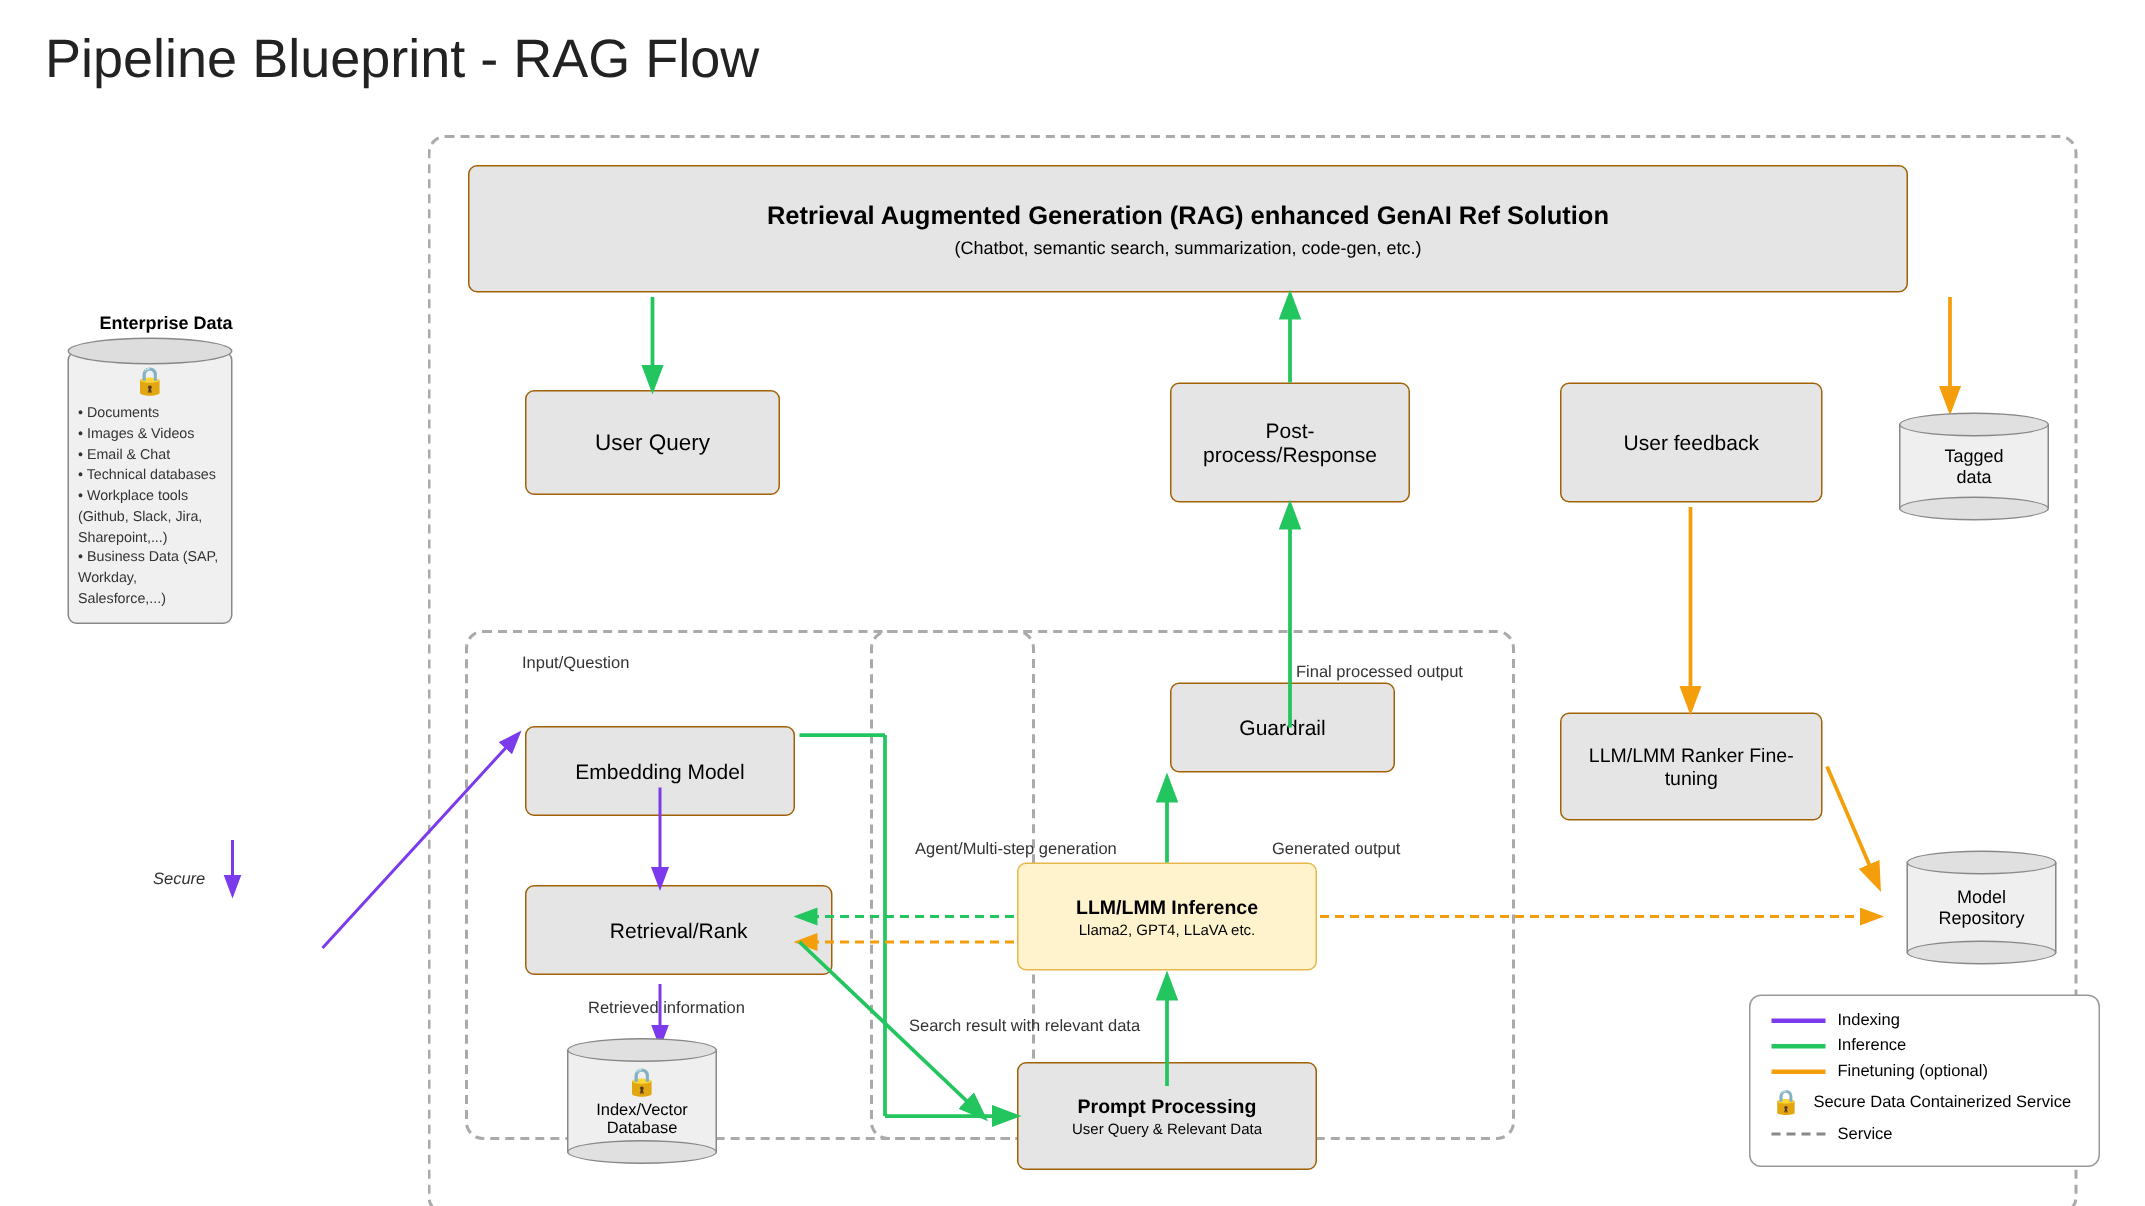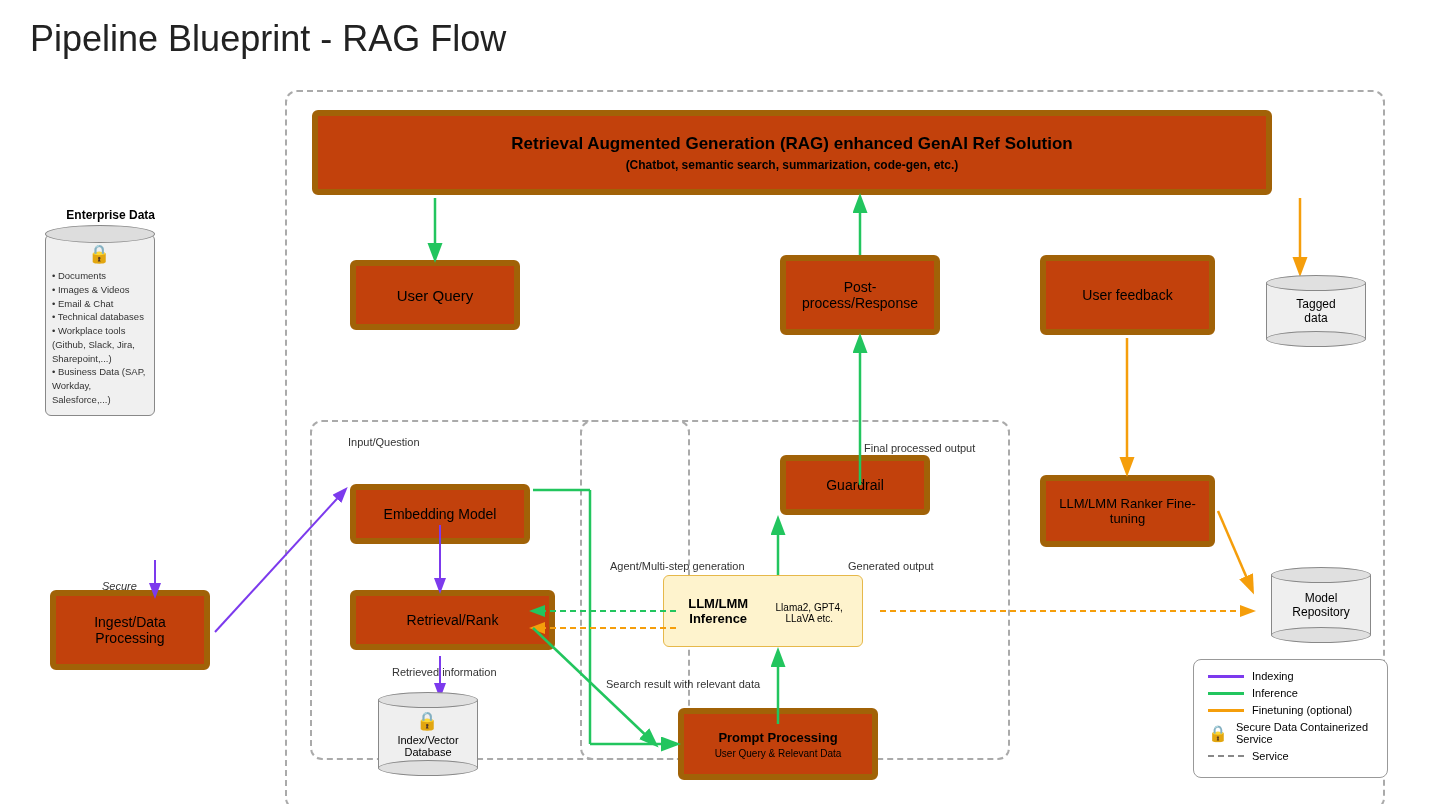--- a/index.html
+++ b/index.html
@@ -30,22 +30,22 @@
       border-radius: 6px;
       display: flex;
       align-items: center;
       justify-content: center;
       text-align: center;
       font-size: 13px;
       font-weight: 500;
       padding: 8px;
     }
     .box-salmon {
-      background: #c2410c;
-      border: 6px solid #a16207;
+      background: #e5e5e5;
+      border: 1px solid #a16207;
     }
     .box-yellow {
       background: #fef3cd;
       border: 1px solid #e6b84a;
     }
     
     .container-dashed {
       position: absolute;
       border: 2px dashed #aaa;
       border-radius: 12px;
@@ -147,21 +147,21 @@
 <body>
 
 <div class="page-title">Pipeline Blueprint - RAG Flow</div>
 
 <div class="diagram-area">
 
   <div class="container-dashed" style="left: 265px; top: 10px; width: 1100px; height: 720px;"></div>
 
   <div class="box box-salmon" style="left: 292px; top: 30px; width: 960px; height: 85px; font-size: 15px; flex-direction: column;">
     <span style="font-size: 17px; font-weight: 700;">Retrieval Augmented Generation (RAG) enhanced GenAI Ref Solution</span>
-    <span style="font-size: 12px; font-weight: 700; margin-top: 4px;">(Chatbot, semantic search, summarization, code-gen, etc.)</span>
+    <span style="font-size: 12px; font-weight: 400; margin-top: 4px;">(Chatbot, semantic search, summarization, code-gen, etc.)</span>
   </div>
 
   <div class="box box-salmon" style="left: 330px; top: 180px; width: 170px; height: 70px; font-size: 15px;">
     <span>User Query</span>
   </div>
 
   <div class="box box-salmon" style="left: 760px; top: 175px; width: 160px; height: 80px; font-size: 14px;">
     <span style="white-space: pre-line;">Post-
 process/Response</span>
   </div>
@@ -179,34 +179,30 @@
   <div class="box box-salmon" style="left: 330px; top: 510px; width: 205px; height: 60px; font-size: 14px;">
     <span>Retrieval/Rank</span>
   </div>
 
   <div class="container-dashed" style="left: 560px; top: 340px; width: 430px; height: 340px;"></div>
 
   <div class="box box-salmon" style="left: 760px; top: 375px; width: 150px; height: 60px; font-size: 14px;">
     <span>Guardrail</span>
   </div>
 
-  <div class="box box-yellow" style="left: 643px; top: 495px; width: 200px; height: 72px; font-size: 13px; flex-direction: row;">
+  <div class="box box-yellow" style="left: 658px; top: 495px; width: 200px; height: 72px; font-size: 13px; flex-direction: column;">
     <span style="font-weight: 700;">LLM/LMM Inference</span>
     <span style="font-size: 10px; font-weight: 400; margin-top: 3px;">Llama2, GPT4, LLaVA etc.</span>
   </div>
 
   <div class="box box-salmon" style="left: 658px; top: 628px; width: 200px; height: 72px; font-size: 13px; flex-direction: column;">
     <span style="font-weight: 700;">Prompt Processing</span>
     <span style="font-size: 10px; font-weight: 400; margin-top: 3px;">User Query &amp; Relevant Data</span>
   </div>
 
-  <div class="box box-salmon" style="left: 30px; top: 510px; width: 160px; height: 80px; font-size: 14px;">
-    <span style="white-space: pre-line;">Ingest/Data
-Processing</span>
-  </div>
 
   <div class="box box-salmon" style="left: 1020px; top: 395px; width: 175px; height: 72px; font-size: 13px;">
     <span style="white-space: pre-line; text-align: center;">LLM/LMM Ranker Fine-
 tuning</span>
   </div>
 
   <div class="cylinder" style="position: absolute; left: 25px; top: 145px;">
     <div class="cylinder-top"></div>
     <div class="cylinder-body">
       <div style="display:flex; align-items:center; justify-content:center; margin-bottom:4px;">
@@ -309,21 +305,21 @@
 
     <line x1="1107" y1="258" x2="1107" y2="392" stroke="#f59e0b" stroke-width="2.5" marker-end="url(#arrow-orange)"></line>
 
     <line x1="1198" y1="431" x2="1232" y2="510" stroke="#f59e0b" stroke-width="2.5" marker-end="url(#arrow-orange)"></line>
 
     <line x1="1280" y1="118" x2="1280" y2="192" stroke="#f59e0b" stroke-width="2.5" marker-end="url(#arrow-orange)"></line>
 
     <line x1="513" y1="548" x2="635" y2="664" stroke="#22c55e" stroke-width="2.5" marker-end="url(#arrow-green)"></line>
   </svg>
 
-  <div class="legend" style="right: 22px; bottom: 12px; width: 195px;">
+  <div class="legend" style="right: 10px; bottom: 12px; width: 234px;">
     <div class="legend-item">
       <span class="legend-line" style="background:#7c3aed; height:3px;"></span>
       <span>Indexing</span>
     </div>
     <div class="legend-item">
       <span class="legend-line" style="background:#22c55e; height:3px;"></span>
       <span>Inference</span>
     </div>
     <div class="legend-item">
       <span class="legend-line" style="background:#f59e0b; height:3px;"></span>

